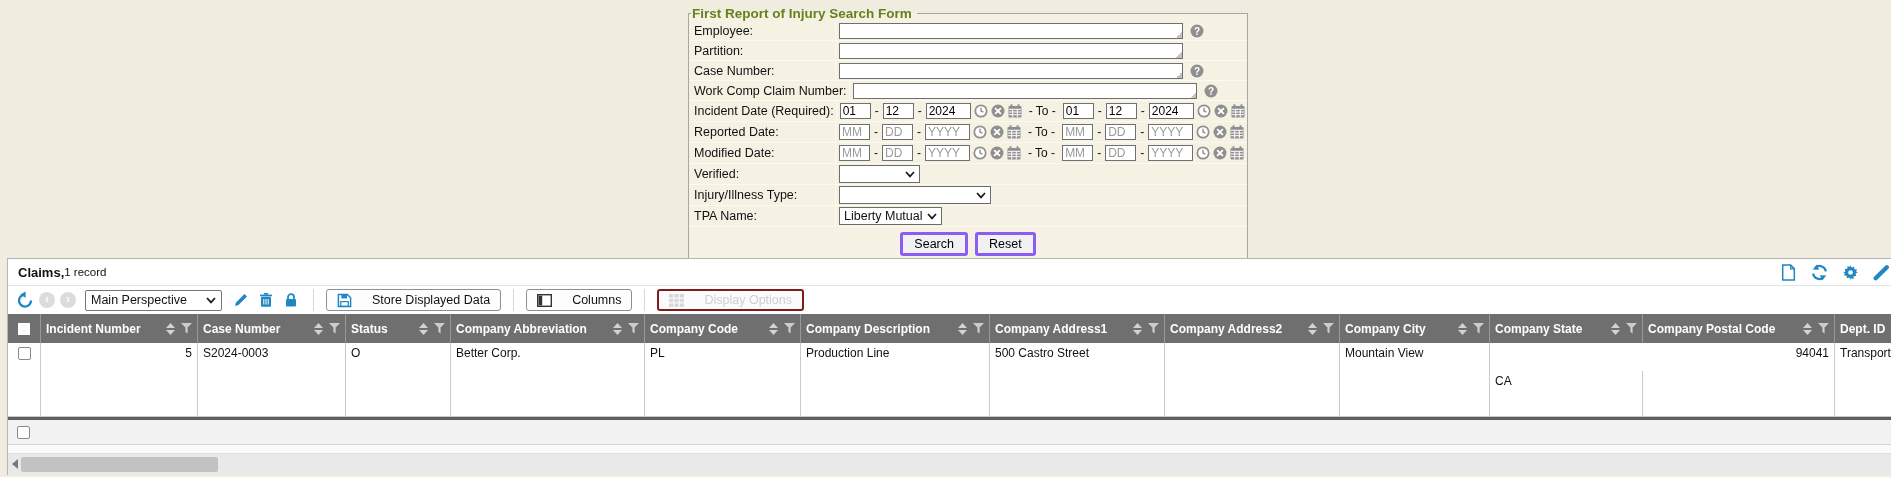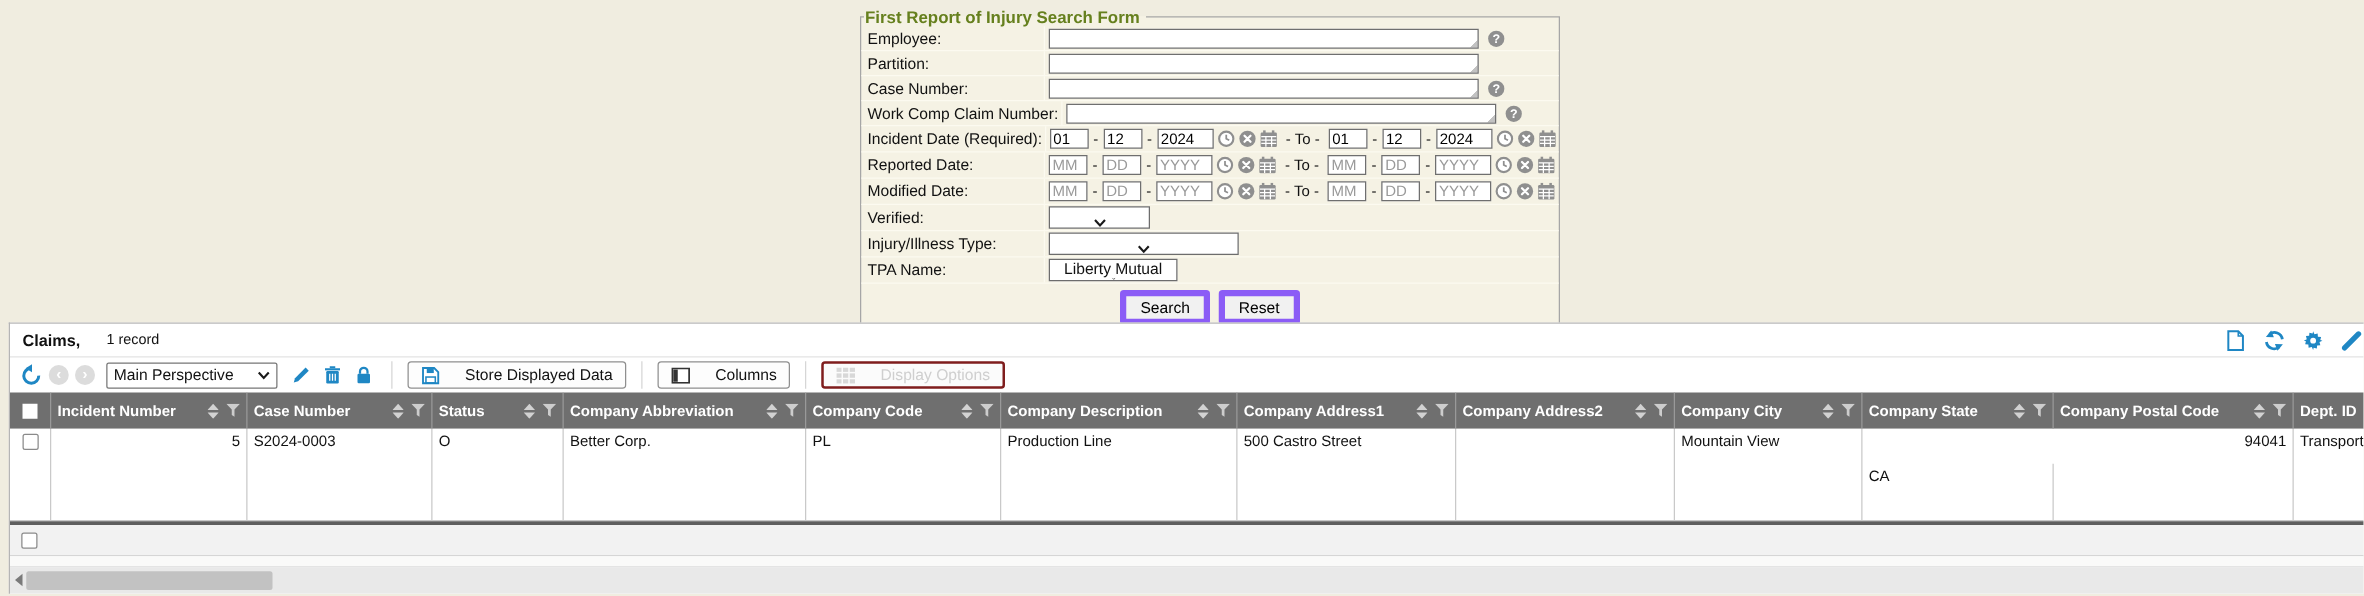--- a/index.html
+++ b/index.html
@@ -14,31 +14,31 @@
   .flabel { flex:0 0 147px; display:flex; align-items:center; padding:1px 2px 1px 5px; border-right:1px solid #fcfaf0; font-size:12.5px; white-space:nowrap; }
   .ffield { flex:1; display:flex; align-items:center; gap:3px; padding:1px 2px 1px 3px; }
   .tin { width:344px; height:16px; border:1px solid #6f6f6f; background:#fff linear-gradient(135deg, transparent 50%, #c2c2c2 50%) no-repeat bottom right/6px 6px; font:12px "Liberation Sans",sans-serif; padding:0 3px; }
   .din { height:16px; border:1px solid #6f6f6f; background:#fff; font:12px "Liberation Sans",sans-serif; padding:0 2px; }
   .din::placeholder { color:#9a9a9a; opacity:1; }
   .w-mm { width:31px; } .w-yy { width:45px; }
   .dsep { margin:0 1px; }
   .toTxt { margin:0 4px; white-space:nowrap; }
   .fi { width:14px; height:14px; flex:0 0 auto; }
   .fi.help { margin-left:4px; }
-  .sel { height:18px; border:1px solid #6d6d6d; background:#fff; display:inline-flex; align-items:center; justify-content:space-between; font-size:12.5px; padding:0 4px;flex-direction:column; }
+  .sel { height:18px; border:1px solid #6d6d6d; background:#fff; display:inline-flex; align-items:center; justify-content:space-between; font-size:12.5px; padding:0 4px; }
   .sel .chev { width:10px; height:7px; }
   .sel-verified { width:81px; } .sel-injury { width:152px; } .sel-tpa { width:103px; }
   .fbtns { display:flex; justify-content:center; gap:7px; padding:5px 0 3px 0; }
-  .btn { font:12.5px "Liberation Sans",sans-serif; border:5px solid #8b5cf6; background:#f1f1f1; border-radius:3px; padding:2px 11px; }
+  .btn { font:12.5px "Liberation Sans",sans-serif; border:3px solid #8b5cf6; background:#f1f1f1; border-radius:3px; padding:2px 11px; }
 
   
   .panel { position:absolute; left:7px; top:258px; width:1884px; background:#fff; border-top:1px solid #b5b5b5; border-left:1px solid #b5b5b5; overflow:hidden; }
   .tbar { height:26px; display:flex; align-items:center; padding:0 8px 0 10px; background:#fff; }
   .tbar-title { font-weight:bold; font-size:13px; }
-  .tbar-count { font-size:11.5px; margin-left:21px; }
+  .tbar-count { font-size:11.5px; margin-left:0; }
   .tbar-icons { margin-left:auto; display:flex; align-items:center; gap:14px; margin-right:-7px; }
   .ti { width:17px; height:17px; }
   .tools { height:29px; display:flex; align-items:center; gap:5px; padding:0 6px; border-top:1px solid #e3e3e3; background:#fff; }
   .ico-undo { width:18px; height:18px; margin-left:2px; }
   .nav { width:16px; height:16px; border-radius:50%; background:#dcdcdc; color:#fff; display:flex; align-items:center; justify-content:center; font-size:12px; font-weight:bold; line-height:1; padding-bottom:2px; }
   .psel { width:137px; height:21px; border:1px solid #767676; border-radius:2px; background:#fff; display:flex; align-items:center; justify-content:space-between; padding:0 5px; font-size:12.5px; margin:0 4px; }
   .psel .chev { width:10px; height:7px; }
   .mi { width:16px; height:16px; margin:0 2px; }
   .vsep { width:1px; height:22px; background:#d6d6d6; margin:0 7px; }
   .tbtn { display:inline-flex; align-items:center; gap:20px; border:1px solid #8f8f8f; border-radius:3px; background:#fdfdfd; height:22px; padding:0 10px; font-size:12.5px; color:#111; }

